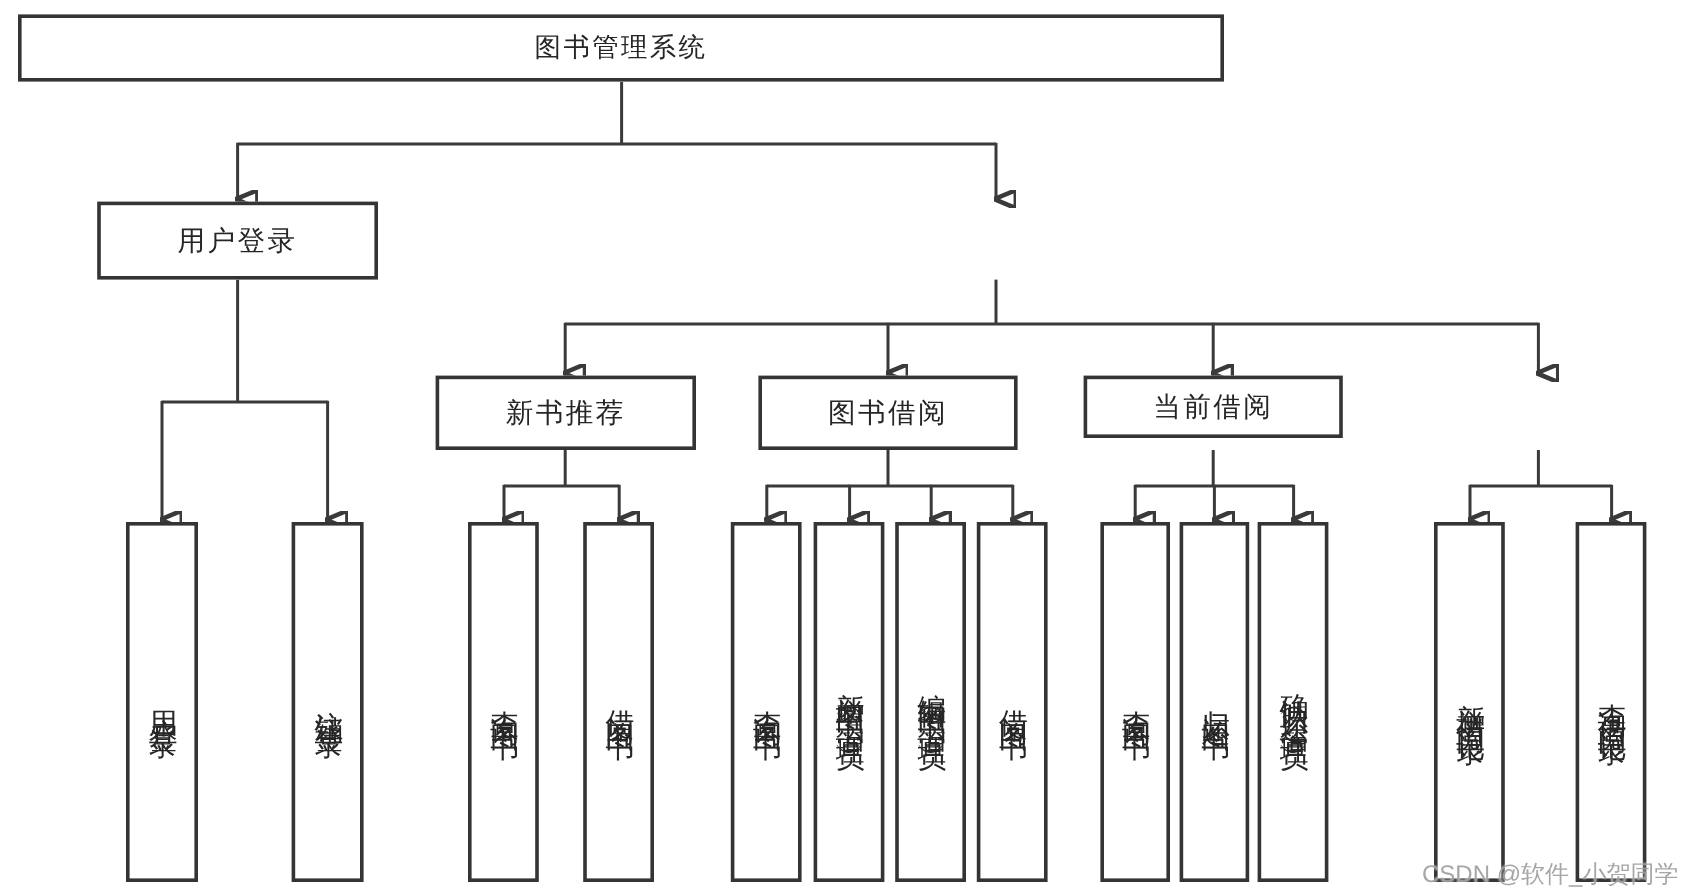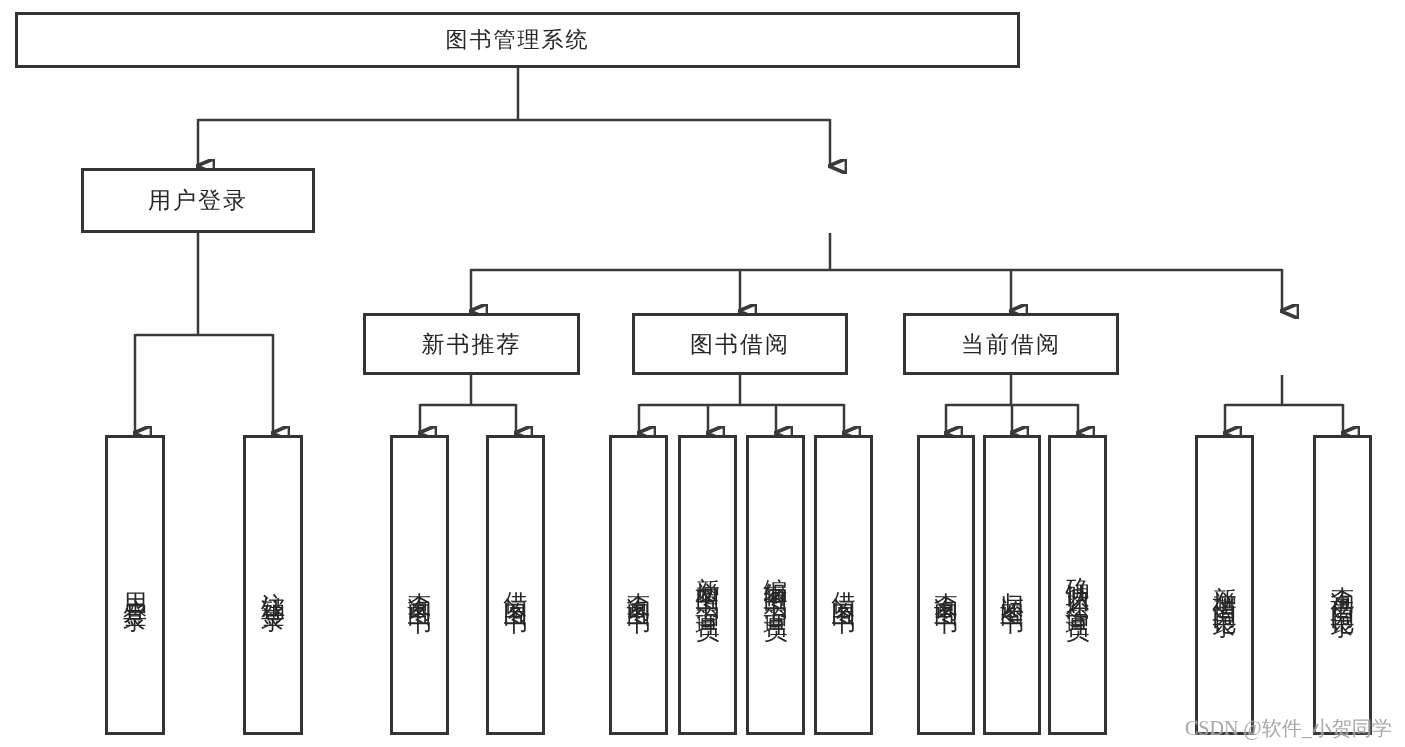--- a/index.html
+++ b/index.html
@@ -1,20 +1,20 @@
 <!DOCTYPE html>
 <html><head>
 <meta charset="utf-8">
 <style>
   html,body { margin:0; padding:0; background:#ffffff; }
   #canvas {
     position:relative;
     width:1405px; height:747px;
     background:#ffffff;
-    font-family:Liberation Serif, serif;
+    font-family:Liberation Sans, sans-serif;
     overflow:hidden;
   }
   .node {
     position:absolute;
     box-sizing:border-box;
     border:3px solid #343434;
     background:#ffffff;
     display:flex;
     align-items:center;
     justify-content:center;
@@ -115,21 +115,21 @@
       <line x1="1343" y1="404" x2="1343" y2="433" marker-end="url(#arrow)"></line>
     </g>
   </svg>
 
   <div class="node hnode root" style="left:15px; top:12px; width:1005px; height:56px;">图书管理系统</div>
 
   <div class="node hnode" style="left:81px; top:168px; width:234px; height:65px;">用户登录</div>
 
   <div class="node hnode" style="left:632px; top:313px; width:216px; height:62px;">图书借阅</div>
   <div class="node hnode" style="left:363px; top:313px; width:217px; height:62px;">新书推荐</div>
-  <div class="node hnode" style="left:903px; top:313px; width:216px; height:62px;">当前借阅</div>
+  <div class="node hnode" style="left:903px; top:313px; width:216px; height:52px;">当前借阅</div>
 
   <div class="node vnode" style="left:105px; top:435px; width:60px; height:300px;">
     <span>用户登录</span>
   </div>
   <div class="node vnode" style="left:243px; top:435px; width:60px; height:300px;">
     <span>注销登录</span>
   </div>
 
   <div class="node vnode" style="left:390px; top:435px; width:59px; height:300px;">
     <span>查询图书</span>

